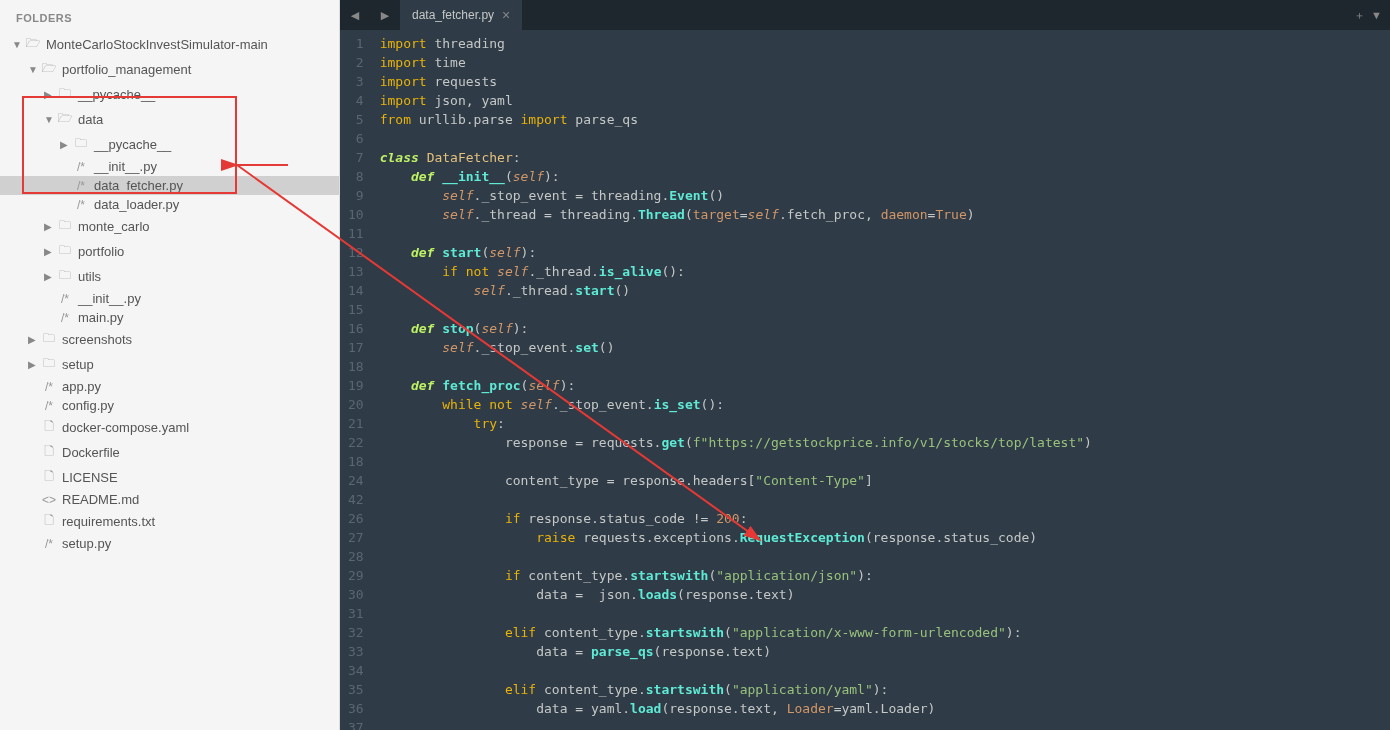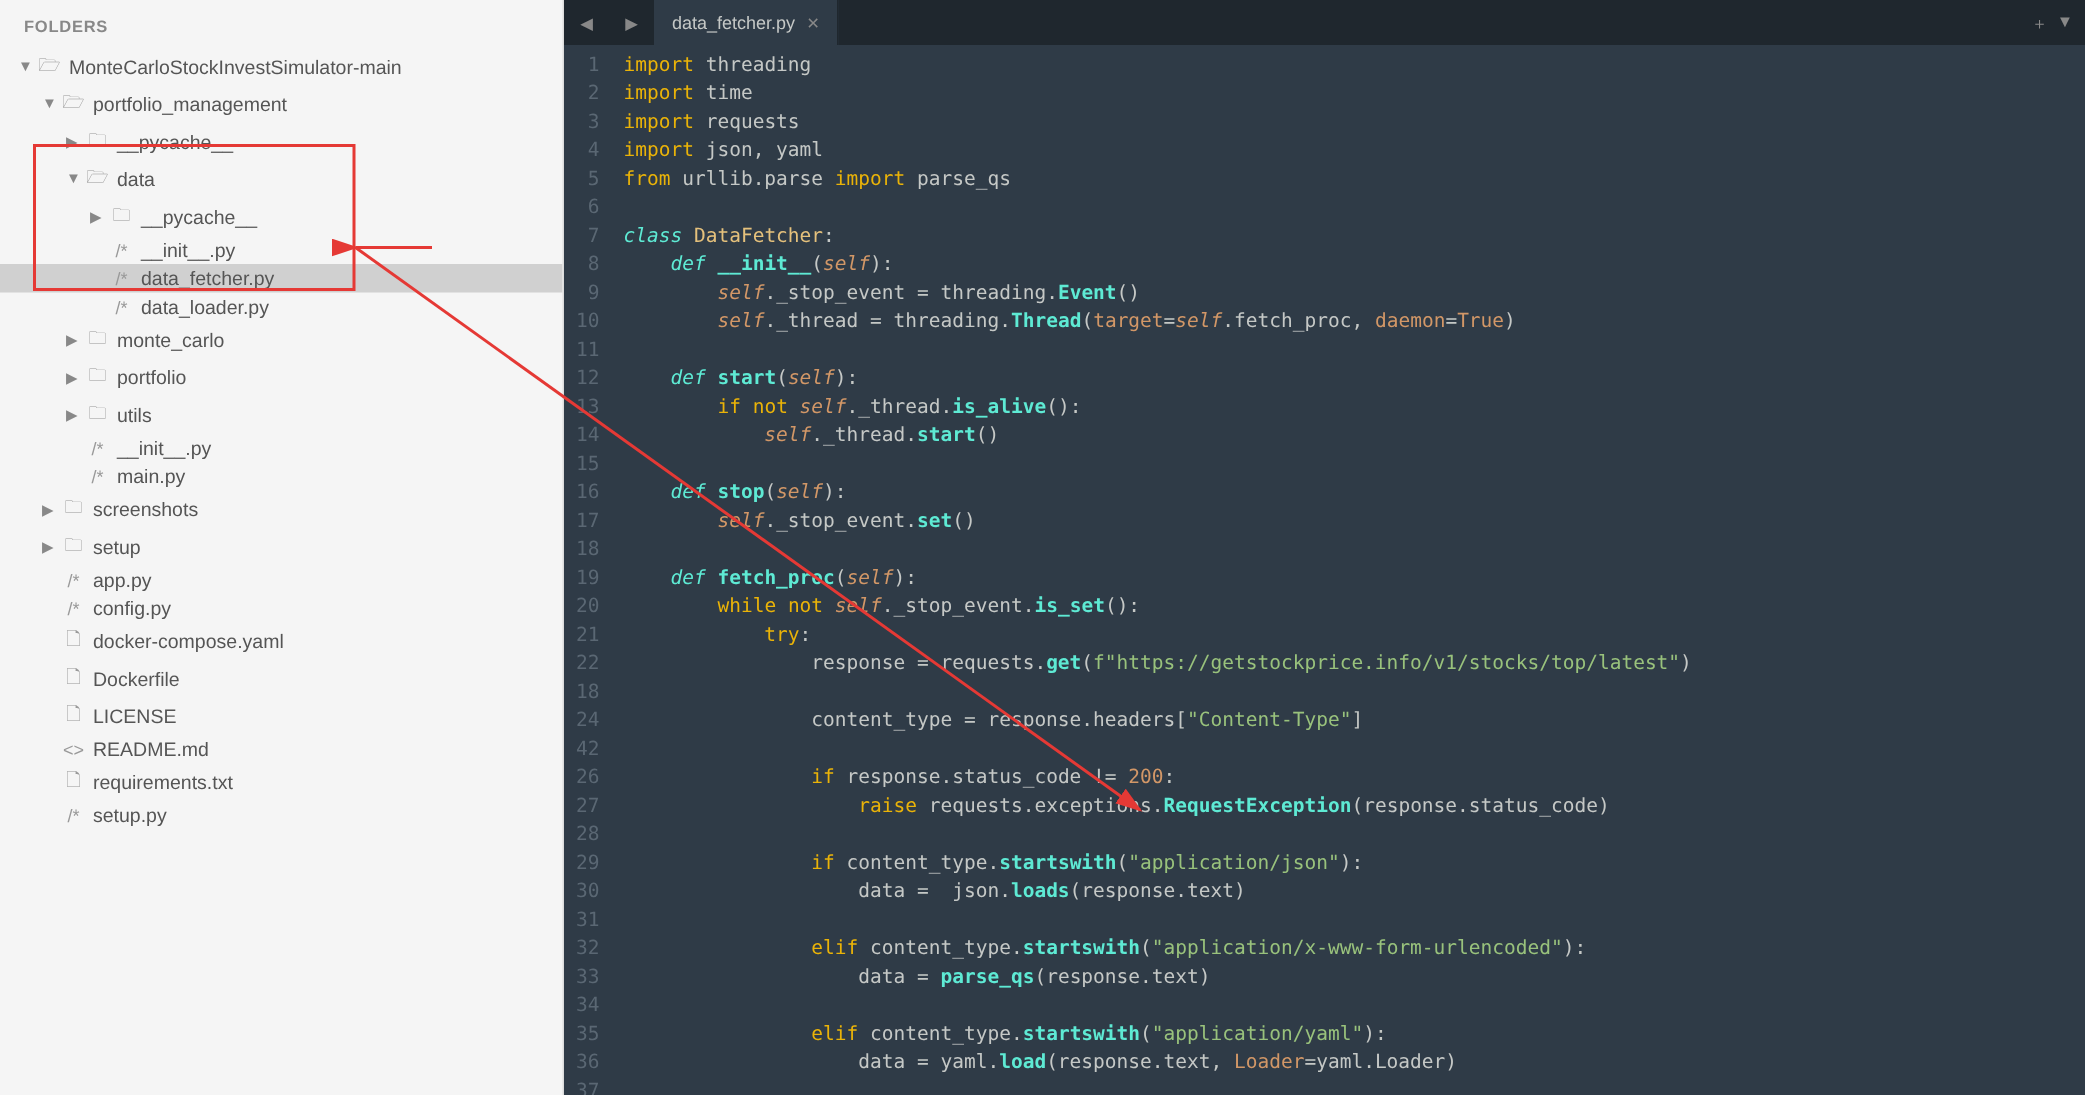--- a/index.html
+++ b/index.html
@@ -6,21 +6,21 @@
     body {
       font-family: "Segoe UI", Arial, sans-serif;
       background: #fafafa;
       display: flex;
       height: 730px;
       width: 1390px;
       overflow: hidden;
       font-size: 13px;
     }
     .sidebar {
-      width: 376px;
+      width: 340px;
       background: #f5f5f5;
       border-right: 1px solid #ddd;
       padding: 8px 0;
       overflow-y: auto;
     }
     .sidebar-title {
       font-size: 11px;
       font-weight: bold;
       color: #888;
       padding: 4px 16px 8px;
@@ -124,21 +124,21 @@
     }
     .code {
       flex: 1;
       background: #2f3b47;
       color: #c5c8c6;
       padding: 4px 0;
       white-space: pre;
     }
     .code .line { min-height: 19px; padding-left: 4px; }
     .tok-kw { color: #eab308; }
-    .tok-kw2 { color: #5eead4; font-style: italic; }
+    .tok-kw2 { color: #bef264; font-style: italic; font-weight: bold; }
     .tok-str { color: #99c27c; }
     .tok-num { color: #d29767; }
     .tok-self { color: #d29767; font-style: italic; }
     .tok-cls { color: #e5c17c; }
     .tok-fn { color: #5eead4; font-weight: bold; }
     .tok-bool { color: #d29767; }
     .tok-param { color: #d29767; }
   </style>
 </head>
 <body>

